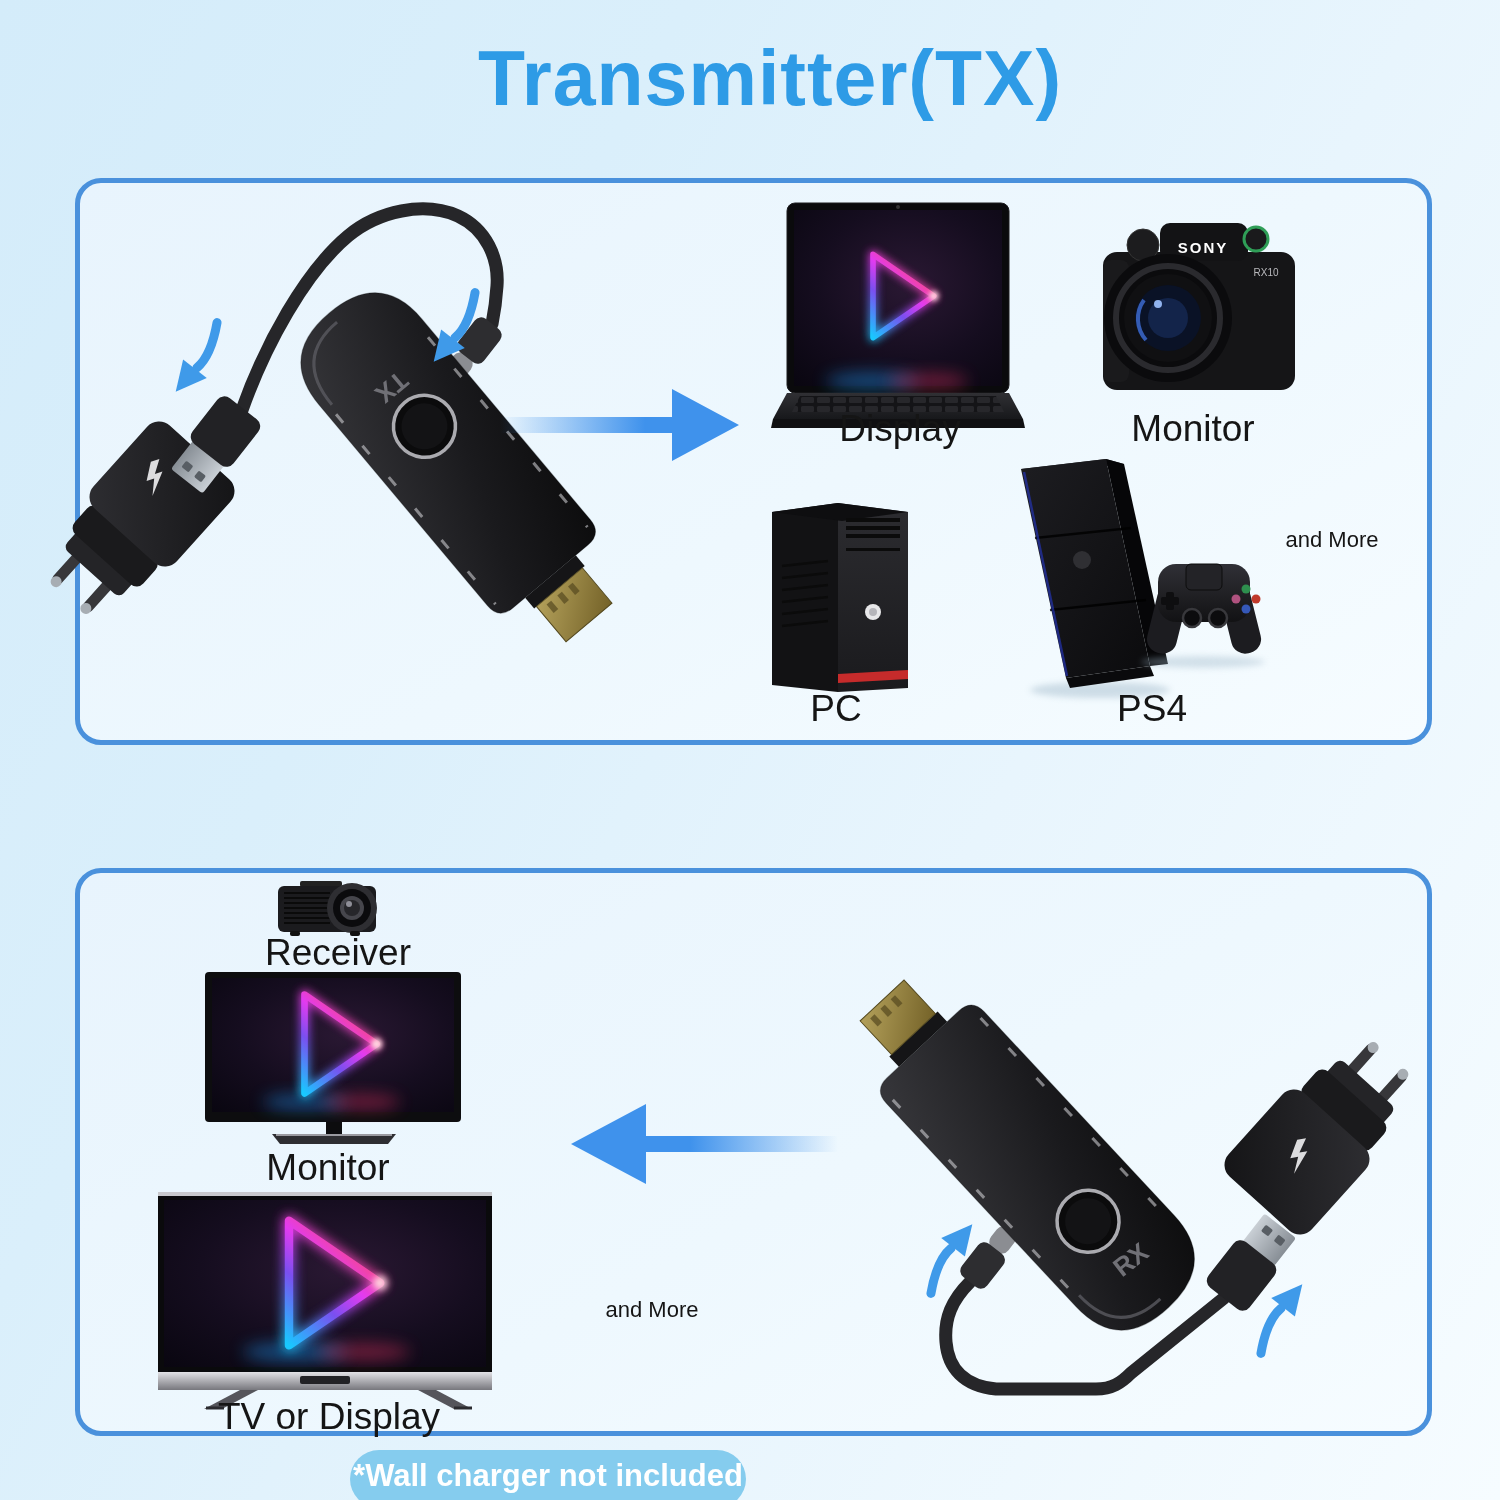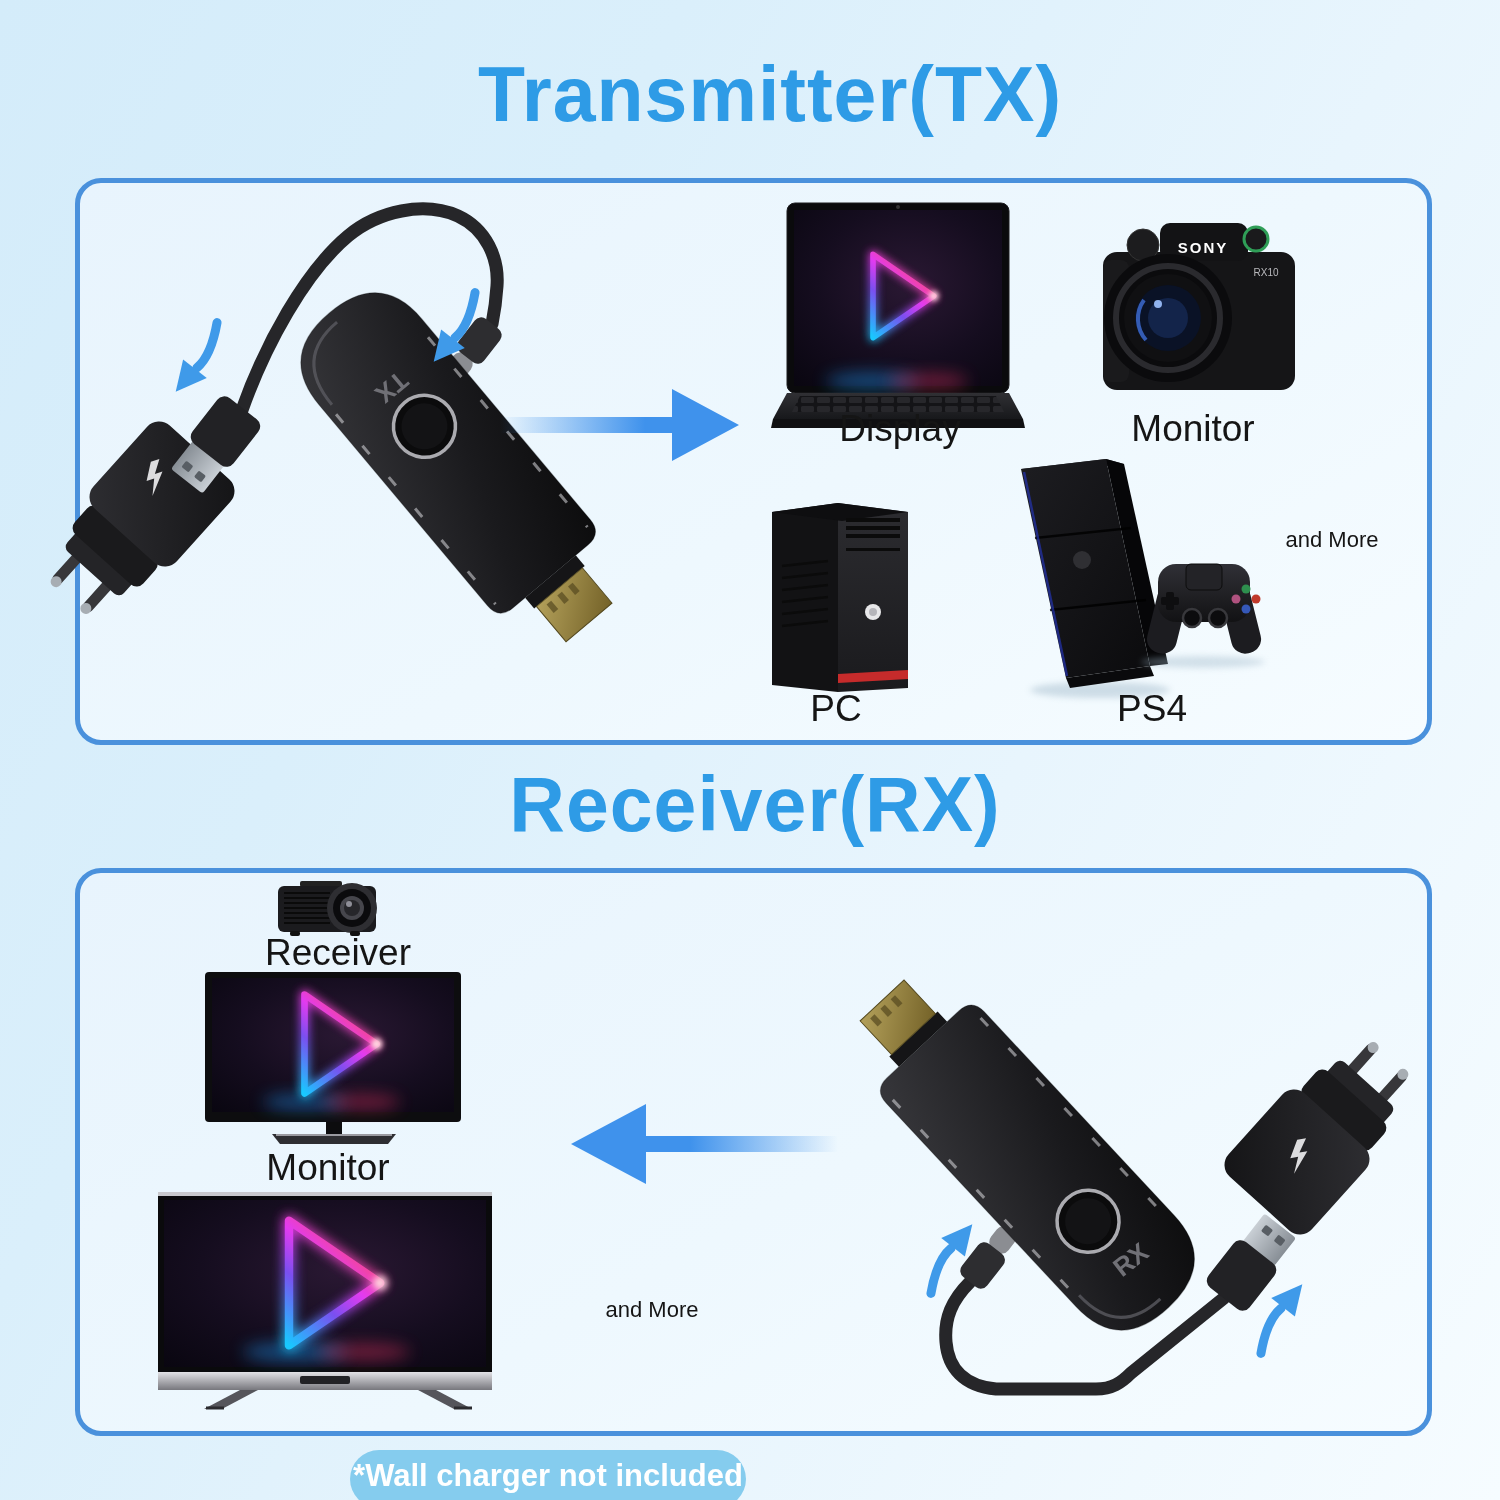--- a/index.html
+++ b/index.html
@@ -5,37 +5,36 @@
   html,body{margin:0;padding:0}
   .canvas{position:relative;width:1500px;height:1500px;overflow:hidden;
     background:linear-gradient(118deg,#d4ecfa 0%,#daeffb 30%,#e8f5fd 62%,#f6fcff 100%);
     font-family:"Liberation Sans",sans-serif;}
   .panel{position:absolute;border:5px solid #4A91DC;border-radius:26px;box-sizing:border-box;z-index:1;
     background:linear-gradient(150deg,#e8f4fd 0%,#eef8fe 55%,#f6fcff 100%);}
   #tx-panel{left:75px;top:178px;width:1357px;height:567px}
   #rx-panel{left:75px;top:868px;width:1357px;height:568px}
   .title{position:absolute;transform:translateX(-50%);font-size:77px;font-weight:bold;color:#2E9BE6;
     letter-spacing:1px;z-index:3;white-space:nowrap}
-  #tx-title{left:770px;top:50px}
+  #tx-title{left:770px;top:34px}
   #rx-title{left:755px;top:760px}
   .label{position:absolute;transform:translateX(-50%);font-size:37px;color:#151515;z-index:3;white-space:nowrap}
   .label.small{font-size:22px}
   .art{position:absolute;left:0;top:0;z-index:2;pointer-events:none}
   .pill{position:absolute;left:350px;top:1450px;width:396px;height:58px;border-radius:29px;background:#85CCEE;
     color:#ffffff;font-size:31px;font-weight:bold;text-align:center;line-height:52px;z-index:4}
 </style>
 </head>
 <body>
 
 <div class="canvas">
 
   <div class="title" id="tx-title">Transmitter(TX)</div>
   <div class="panel" id="tx-panel"></div>
 
-  <div class="title" id="rx-title">Receiver(RX)</div>
   <div class="panel" id="rx-panel"></div>
 
   <svg class="art" width="1500" height="1500" viewBox="0 0 1500 1500">
     <defs>
       <radialGradient id="screenGrad" cx="55%" cy="42%" r="80%">
         <stop offset="0%" stop-color="#2a1833"></stop>
           <stop offset="55%" stop-color="#150d1f"></stop>
           <stop offset="100%" stop-color="#090610"></stop>
       </radialGradient>
       <linearGradient id="goldGrad" x1="0" y1="0" x2="1" y2="1">
@@ -302,16 +301,17 @@
   </svg>
 
   <div class="label" style="left:900px;top:408px">Display</div>
   <div class="label" style="left:1193px;top:408px">Monitor</div>
   <div class="label" style="left:836px;top:688px">PC</div>
   <div class="label" style="left:1152px;top:688px">PS4</div>
   <div class="label small" style="left:1332px;top:527px">and More</div>
 
   <div class="label" style="left:338px;top:932px">Receiver</div>
   <div class="label" style="left:328px;top:1147px">Monitor</div>
+  <div class="label" style="left:329px;top:1396px">TV or Display</div>
   <div class="label small" style="left:652px;top:1297px">and More</div>
 
   <div class="pill">*Wall charger not included</div>
 </div>
 
 </body></html>

